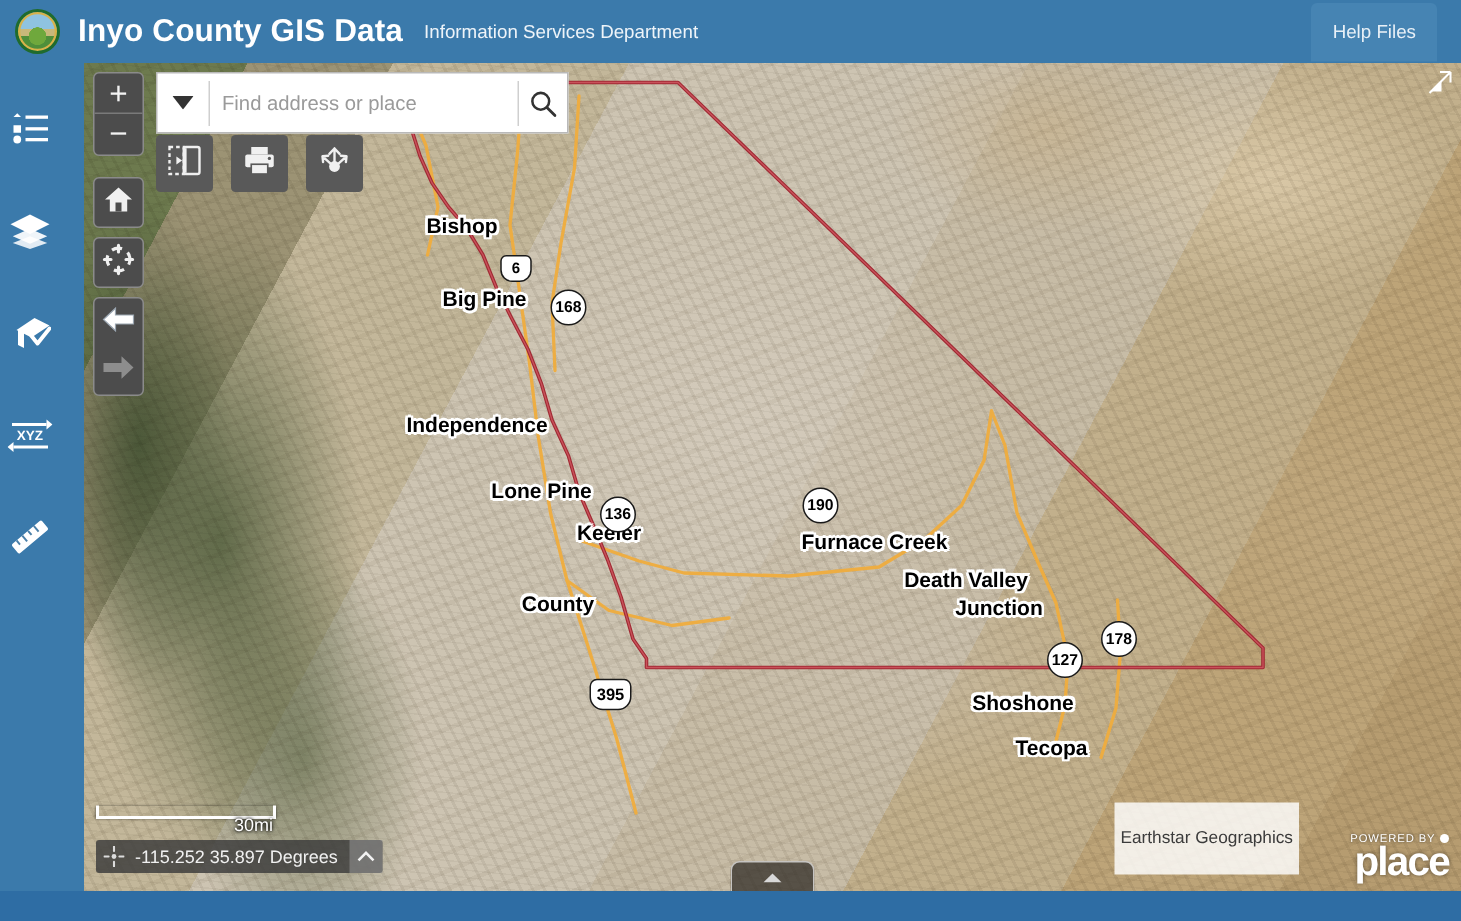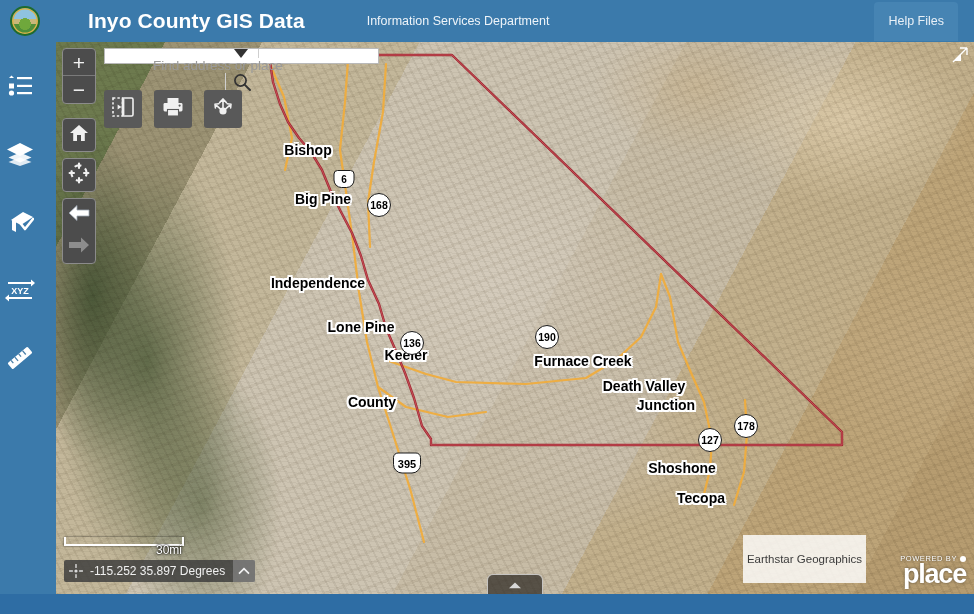--- a/index.html
+++ b/index.html
@@ -22,21 +22,20 @@
   
   .header {
     position: absolute;
     top: 0; left: 0;
     width: 974px;
     height: 42px;
     background: #3b7aab;
     display: flex;
     align-items: center;
     z-index: 40;
-    gap: 36px;
   }
   .seal {
     width: 30px; height: 30px;
     margin-left: 10px;
     border-radius: 50%;
     background:
       radial-gradient(circle at 50% 62%, #6fa83c 0 28%, rgba(0,0,0,0) 29%),
       linear-gradient(#8fc3e0 0 44%, #c8b87a 44% 62%, #4f8f3a 62% 100%);
     border: 2.5px solid #1f6b2e;
     box-shadow: 0 0 0 1.5px #d8b24a inset;
@@ -44,21 +43,21 @@
   }
   .app-title {
     margin-left: 12px;
     color: #ffffff;
     font-size: 21px;
     font-weight: bold;
     letter-spacing: .1px;
     white-space: nowrap;
   }
   .app-subtitle {
-    margin-left: 26px;
+    margin-left: 14px;
     color: #eef4f9;
     font-size: 12.5px;
     white-space: nowrap;
   }
   .header-spacer { flex: 1 1 auto; }
   .help-link {
     margin-right: 16px;
     padding: 12px 14px 13px 14px;
     color: #e8f0f7;
     font-size: 12.5px;
@@ -201,26 +200,25 @@
   }
   .nav-btn {
     width: 32px; height: 32px;
     display: flex; align-items: center; justify-content: center;
     cursor: pointer;
   }
 
   
   .search-box {
     position: absolute; top: 6px; left: 48px;
-    height: 16px; width: 275px;
+    height: 41px; width: 275px;
     background: #fff;
     border: 1px solid #b9b9b9;
     display: flex; align-items: center;
     z-index: 26;
-    flex-direction: column;
   }
   .search-drop {
     width: 35px; height: 30px;
     display: flex; align-items: center; justify-content: center;
     border-right: 1px solid #cfcfcf; cursor: pointer;
   }
   .search-input {
     flex: 1 1 auto; height: 30px; border: none; outline: none;
     font-family: "Liberation Sans", sans-serif;
     font-size: 13.5px; color: #333; padding: 0 8px; background: transparent;

